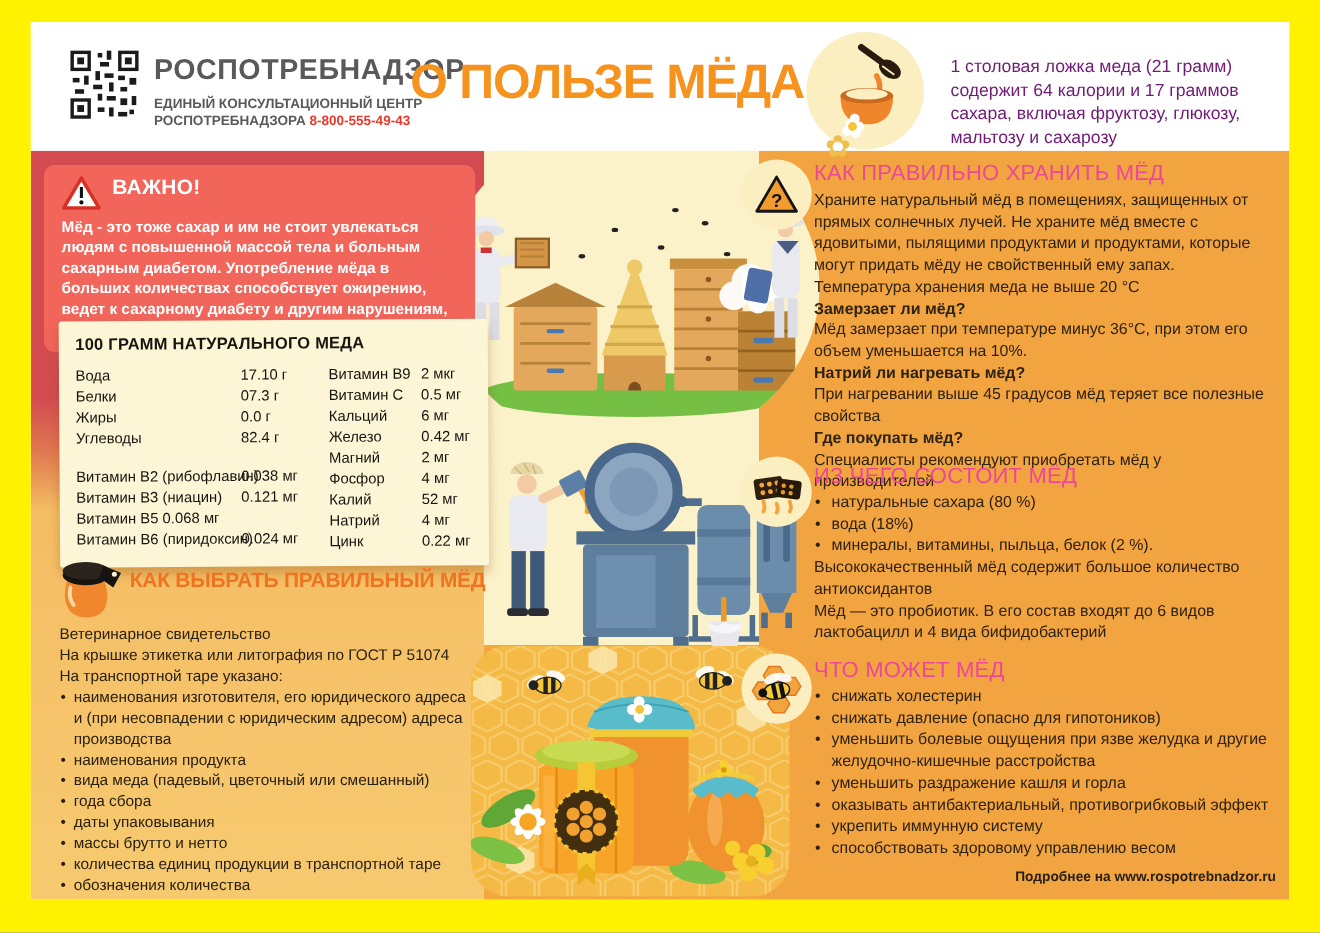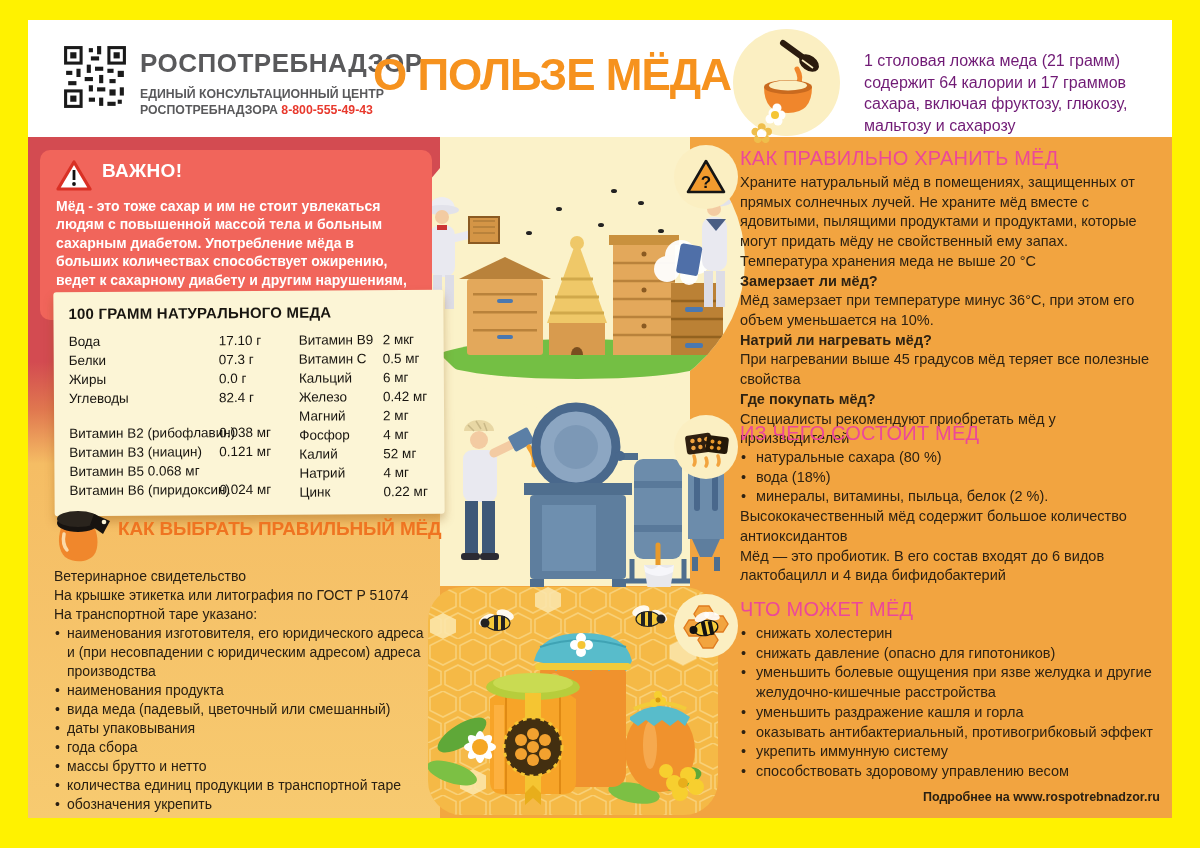--- a/index.html
+++ b/index.html
@@ -514,25 +514,25 @@
       <div class="choose-heading">КАК ВЫБРАТЬ ПРАВИЛЬНЫЙ МЁД</div>
       <div class="choose-body">
         <p class="line">Ветеринарное свидетельство</p>
         <p class="line">На крышке этикетка или литография по ГОСТ Р 51074</p>
         <p class="line">На транспортной таре указано:</p>
         <ul class="blist">
 
         <li>наименования изготовителя, его юридического адреса и (при несовпадении с юридическим адресом) адреса производства</li>
             <li>наименования продукта</li>
             <li>вида меда (падевый, цветочный или смешанный)</li>
+            <li>года сбора</li>
             <li>даты упаковывания</li>
-            <li>года сбора</li>
             <li>массы брутто и нетто</li>
             <li>количества единиц продукции в транспортной таре</li>
-            <li>обозначения укрепить</li>
+            <li>обозначения количества</li>
           </ul>
       </div>
 
       <div class="sec-icon" style="left:646px;top:8px;">
         <svg width="42" height="38" viewBox="0 0 42 38">
           <path d="M21 3 L39 34 H3 Z" fill="#F29B2E" stroke="#151515" stroke-width="2.6" stroke-linejoin="round"></path>
           <text x="21" y="30" text-anchor="middle" font-size="17" font-weight="bold" fill="#111" font-family="Liberation Sans, sans-serif">?</text>
         </svg>
       </div>
       <div class="sec" style="top:10px;">

